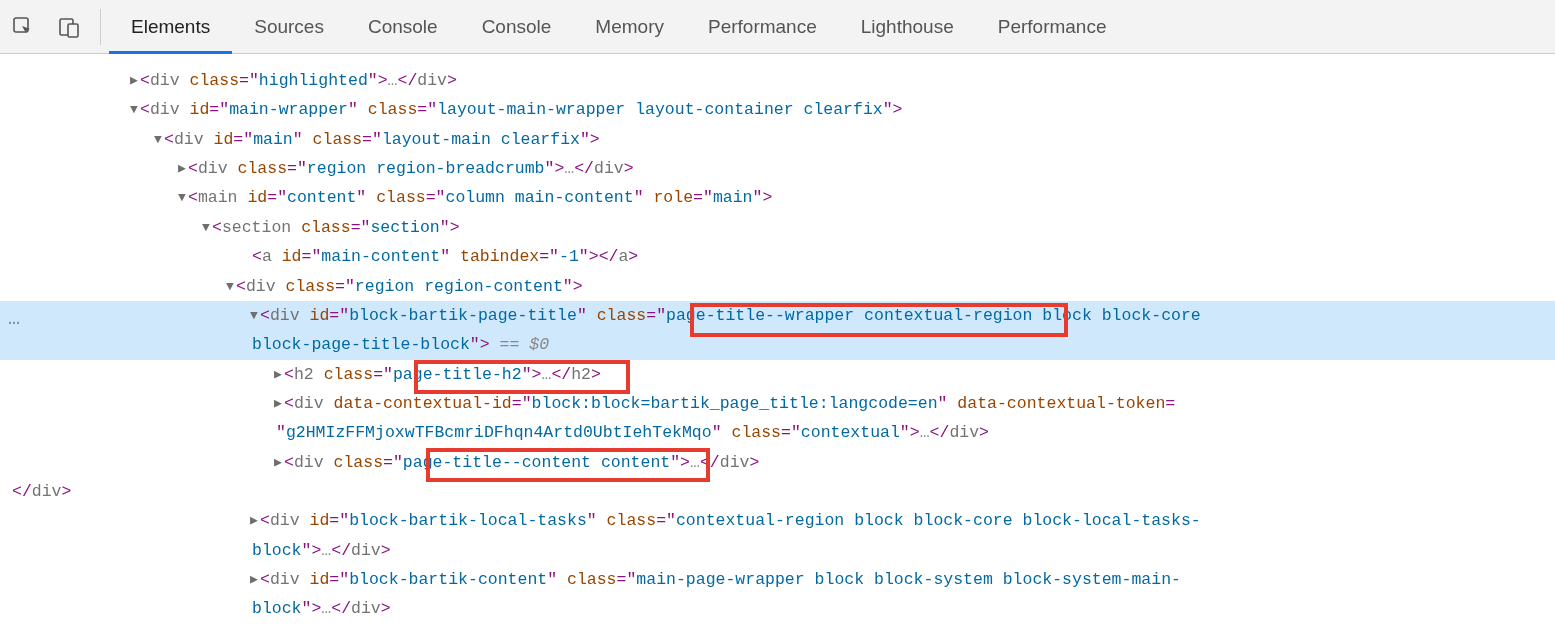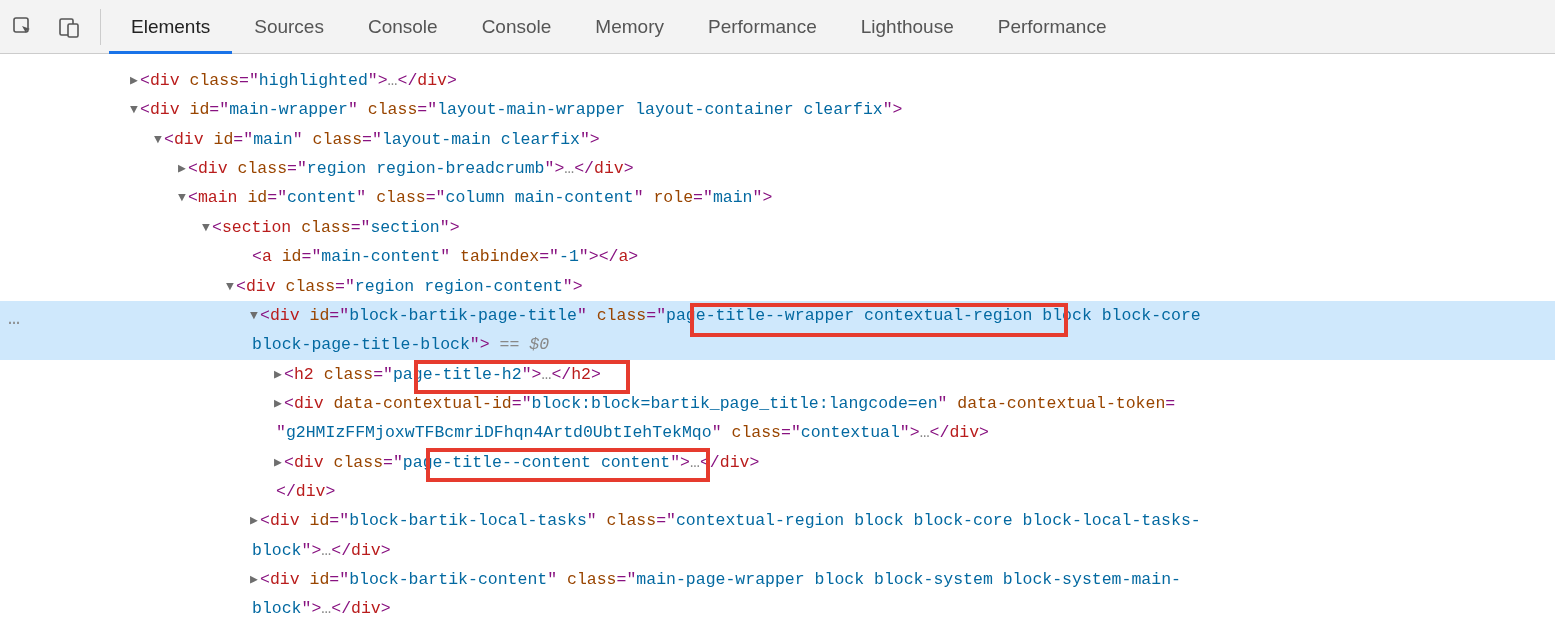--- a/index.html
+++ b/index.html
@@ -73,21 +73,21 @@
     background: #cfe8fc;
   }
   .highlight-box {
     position: absolute;
     border: 4px solid #e63b2e;
     pointer-events: none;
     z-index: 5;
   }
 
   
-  .t-tag { color: #b91c1c; }
+  .t-tag { color: #737373; }
   .t-attrname { color: #994500; text-align: center; }
   .t-attrval { color: #0369a1; }
   .t-punc { color: #881280; }
   .t-text { color: #222; }
   .t-comment { color: #888; font-style: italic; }
   .t-ellipsis { color: #888; }
 
   .arrow {
     display: inline-block;
     width: 12px;
@@ -137,21 +137,21 @@
     <div class="line" style="padding-left: 176px;"><span class="arrow">▼</span><span class="t-punc">&lt;</span><span class="t-tag">main</span><span class="t-text"> </span><span class="t-attrname">id</span><span class="t-punc">="</span><span class="t-attrval">content</span><span class="t-punc">" </span><span class="t-attrname">class</span><span class="t-punc">="</span><span class="t-attrval">column main-content</span><span class="t-punc">" </span><span class="t-attrname">role</span><span class="t-punc">="</span><span class="t-attrval">main</span><span class="t-punc">"&gt;</span></div>
     <div class="line" style="padding-left: 200px;"><span class="arrow">▼</span><span class="t-punc">&lt;</span><span class="t-tag">section</span><span class="t-text"> </span><span class="t-attrname">class</span><span class="t-punc">="</span><span class="t-attrval">section</span><span class="t-punc">"&gt;</span></div>
     <div class="line" style="padding-left: 240px;"><span class="arrow"></span><span class="t-punc">&lt;</span><span class="t-tag">a</span><span class="t-text"> </span><span class="t-attrname">id</span><span class="t-punc">="</span><span class="t-attrval">main-content</span><span class="t-punc">" </span><span class="t-attrname">tabindex</span><span class="t-punc">="</span><span class="t-attrval">-1</span><span class="t-punc">"&gt;</span><span class="t-punc">&lt;/</span><span class="t-tag">a</span><span class="t-punc">&gt;</span></div>
     <div class="line" style="padding-left: 224px;"><span class="arrow">▼</span><span class="t-punc">&lt;</span><span class="t-tag">div</span><span class="t-text"> </span><span class="t-attrname">class</span><span class="t-punc">="</span><span class="t-attrval">region region-content</span><span class="t-punc">"&gt;</span></div>
     <div class="line selected" style="padding-left: 248px;"><span class="gutter-dots">…</span><span class="arrow">▼</span><span class="t-punc">&lt;</span><span class="t-tag">div</span><span class="t-text"> </span><span class="t-attrname">id</span><span class="t-punc">="</span><span class="t-attrval">block-bartik-page-title</span><span class="t-punc">" </span><span class="t-attrname">class</span><span class="t-punc">="</span><span class="t-attrval">page-title--wrapper contextual-region block block-core</span></div>
     <div class="line selected" style="padding-left: 240px;"><span class="arrow"></span><span class="t-attrval">block-page-title-block</span><span class="t-punc">"&gt; </span><span class="t-comment">== $0</span></div>
     <div class="line" style="padding-left: 272px;"><span class="arrow">▶</span><span class="t-punc">&lt;</span><span class="t-tag">h2</span><span class="t-text"> </span><span class="t-attrname">class</span><span class="t-punc">="</span><span class="t-attrval">page-title-h2</span><span class="t-punc">"&gt;</span><span class="t-ellipsis">…</span><span class="t-punc">&lt;/</span><span class="t-tag">h2</span><span class="t-punc">&gt;</span></div>
     <div class="line" style="padding-left: 272px;"><span class="arrow">▶</span><span class="t-punc">&lt;</span><span class="t-tag">div</span><span class="t-text"> </span><span class="t-attrname">data-contextual-id</span><span class="t-punc">="</span><span class="t-attrval">block:block=bartik_page_title:langcode=en</span><span class="t-punc">" </span><span class="t-attrname">data-contextual-token</span><span class="t-punc">=</span></div>
     <div class="line" style="padding-left: 264px;"><span class="arrow"></span><span class="t-punc">"</span><span class="t-attrval">g2HMIzFFMjoxwTFBcmriDFhqn4Artd0UbtIehTekMqo</span><span class="t-punc">" </span><span class="t-attrname">class</span><span class="t-punc">="</span><span class="t-attrval">contextual</span><span class="t-punc">"&gt;</span><span class="t-ellipsis">…</span><span class="t-punc">&lt;/</span><span class="t-tag">div</span><span class="t-punc">&gt;</span></div>
     <div class="line" style="padding-left: 272px;"><span class="arrow">▶</span><span class="t-punc">&lt;</span><span class="t-tag">div</span><span class="t-text"> </span><span class="t-attrname">class</span><span class="t-punc">="</span><span class="t-attrval">page-title--content content</span><span class="t-punc">"&gt;</span><span class="t-ellipsis">…</span><span class="t-punc">&lt;/</span><span class="t-tag">div</span><span class="t-punc">&gt;</span></div>
-    <div class="line" style="padding-left: 264px;"><span class="arrow"></span><span class="t-punc">&lt;/</span><span class="t-tag">div</span><span class="t-punc">&gt;</span></div>
+    <div class="line" style=""><span class="arrow"></span><span class="t-punc">&lt;/</span><span class="t-tag">div</span><span class="t-punc">&gt;</span></div>
     <div class="line" style="padding-left: 248px;"><span class="arrow">▶</span><span class="t-punc">&lt;</span><span class="t-tag">div</span><span class="t-text"> </span><span class="t-attrname">id</span><span class="t-punc">="</span><span class="t-attrval">block-bartik-local-tasks</span><span class="t-punc">" </span><span class="t-attrname">class</span><span class="t-punc">="</span><span class="t-attrval">contextual-region block block-core block-local-tasks-</span></div>
     <div class="line" style="padding-left: 240px;"><span class="arrow"></span><span class="t-attrval">block</span><span class="t-punc">"&gt;</span><span class="t-ellipsis">…</span><span class="t-punc">&lt;/</span><span class="t-tag">div</span><span class="t-punc">&gt;</span></div>
     <div class="line" style="padding-left: 248px;"><span class="arrow">▶</span><span class="t-punc">&lt;</span><span class="t-tag">div</span><span class="t-text"> </span><span class="t-attrname">id</span><span class="t-punc">="</span><span class="t-attrval">block-bartik-content</span><span class="t-punc">" </span><span class="t-attrname">class</span><span class="t-punc">="</span><span class="t-attrval">main-page-wrapper block block-system block-system-main-</span></div>
     <div class="line" style="padding-left: 240px;"><span class="arrow"></span><span class="t-attrval">block</span><span class="t-punc">"&gt;</span><span class="t-ellipsis">…</span><span class="t-punc">&lt;/</span><span class="t-tag">div</span><span class="t-punc">&gt;</span></div>
   </div>
 
 <div id="highlights-layer"></div>
 
 <div class="highlight-box" style="left: 690px; top: 303px; width: 378px; height: 34px;"></div>
 <div class="highlight-box" style="left: 414px; top: 360px; width: 216px; height: 34px;"></div>

